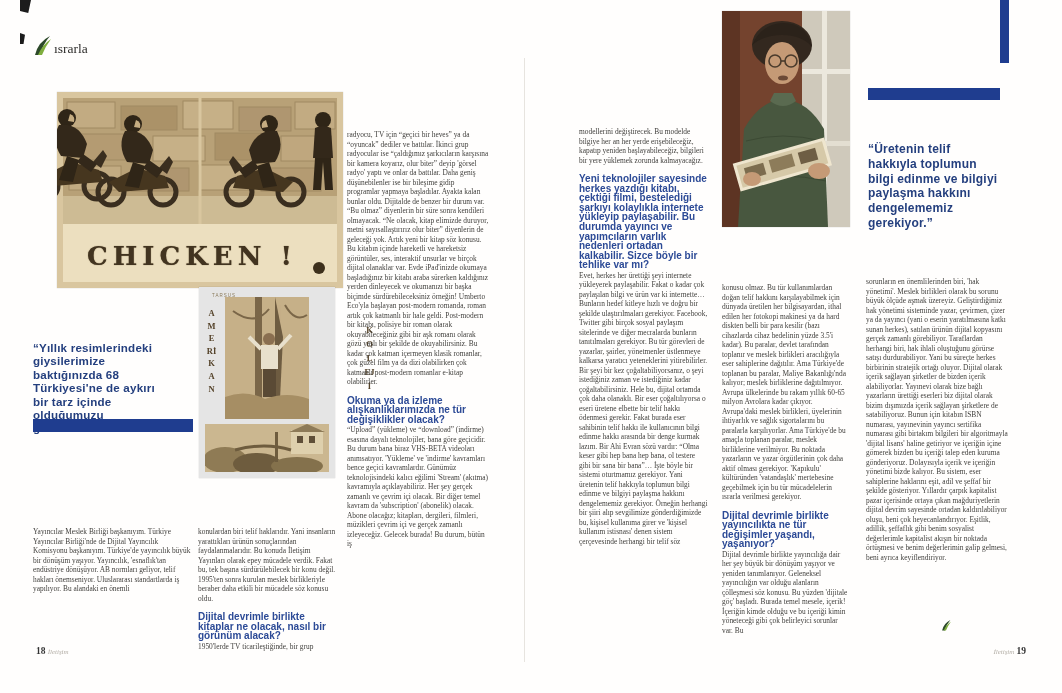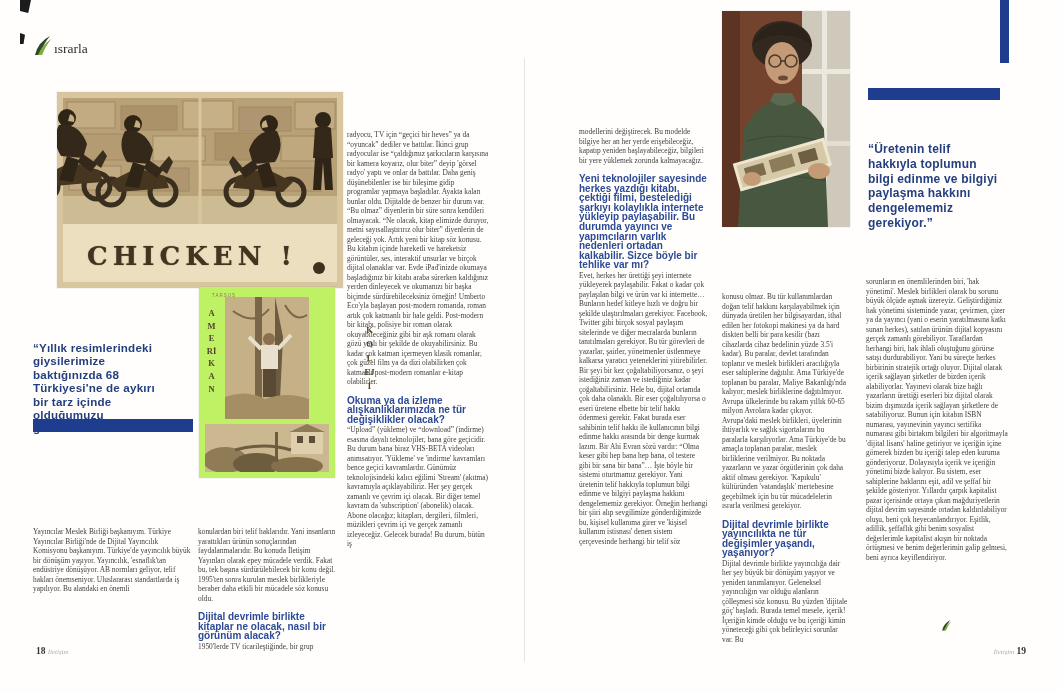--- a/index.html
+++ b/index.html
@@ -20,21 +20,21 @@
   .footer .pageno{font-family:"Liberation Serif",serif;font-weight:bold;font-size:9.5px;color:#333;}
   .footer .mag{font-family:"Liberation Serif",serif;font-style:italic;font-size:7px;color:#b3aea6;}
   .sectionlabel{position:absolute;left:54px;top:41px;font-family:"Liberation Serif",serif;
                 font-size:13.5px;color:#2e2d2b;}
   
   .photo{position:absolute;box-shadow:0 0 1px rgba(0,0,0,.25);}
   .chicken-caption{position:absolute;left:6px;right:22px;top:138px;height:52px;
                    display:flex;align-items:center;justify-content:center;
                    font-family:"DejaVu Serif",serif;font-weight:bold;font-size:26px;
                    letter-spacing:5px;color:#423420;text-shadow:0 0 1px #6b5a3c;}
-  .kolej{background:#bef264;}
+  .kolej{background:#e5e5e5;}
   .vword{position:absolute;width:11px;word-break:break-all;font-family:"Liberation Serif",serif;
          font-weight:bold;font-size:8.5px;line-height:12.6px;color:#55432a;text-align:center;}
   .kolej-toplabel{position:absolute;left:13px;top:6px;font-size:4.5px;letter-spacing:1px;
                   color:#8a7a5a;font-family:"Liberation Sans",sans-serif;}
   .cornermark{position:absolute;background:#1c1c1c;}
   .foldline{position:absolute;left:524px;top:58px;width:1px;height:604px;background:#e7e4df;}
   .topright-bar{position:absolute;left:1000px;top:0;width:9px;height:63px;background:#1f3d8f;}
   .leafend{position:absolute;}
 </style>
 </head>
@@ -193,21 +193,21 @@
           <rect x="22" y="146" width="20" height="12" fill="#7c6c4e"></rect>
           <rect x="48" y="145" width="24" height="13" fill="#8d7c5a"></rect>
           <rect x="78" y="146" width="18" height="12" fill="#6e5e44"></rect>
         </g>
         <ellipse cx="97" cy="160" rx="11" ry="8" fill="#c59a76"></ellipse>
         <ellipse cx="30" cy="168" rx="9" ry="7" fill="#c59a76"></ellipse>
       </g>
     </svg>
   </div>
 
-  <div class="col bodytext" style="left:722px;top:252px;width:127px;height:402px;">
+  <div class="col bodytext" style="left:722px;top:243px;width:127px;height:402px;">
     <p>konusu olmaz. Bu tür kullanımlardan doğan telif hakkını karşılayabilmek için dünyada üretilen her bilgisayardan, ithal edilen her fotokopi makinesi ya da hard diskten belli bir para kesilir (bazı cihazlarda cihaz bedelinin yüzde 3.5'i kadar). Bu paralar, devlet tarafından toplanır ve meslek birlikleri aracılığıyla eser sahiplerine dağıtılır. Ama Türkiye'de toplanan bu paralar, Maliye Bakanlığı'nda kalıyor; meslek birliklerine dağıtılmıyor. Avrupa ülkelerinde bu rakam yıllık 60-65 milyon Avrolara kadar çıkıyor. Avrupa'daki meslek birlikleri, üyelerinin ihtiyarlık ve sağlık sigortalarını bu paralarla karşılıyorlar. Ama Türkiye'de bu amaçla toplanan paralar, meslek birliklerine verilmiyor. Bu noktada yazarların ve yazar örgütlerinin çok daha aktif olması gerekiyor. 'Kapıkulu' kültüründen 'vatandaşlık' mertebesine geçebilmek için bu tür mücadelelerin ısrarla verilmesi gerekiyor.</p>
     <div class="question">Dijital devrimle birlikte yayıncılıkta ne tür değişimler yaşandı, yaşanıyor?</div>
     <p>Dijital devrimle birlikte yayıncılığa dair her şey büyük bir dönüşüm yaşıyor ve yeniden tanımlanıyor. Geleneksel yayıncılığın var olduğu alanların çölleşmesi söz konusu. Bu yüzden 'dijitale göç' başladı. Burada temel mesele, içerik! İçeriğin kimde olduğu ve bu içeriği kimin yöneteceği gibi çok belirleyici sorunlar var. Bu</p>
   </div>
 
   <div class="navybar" style="left:868px;top:88px;width:132px;height:12px;"></div>
   <div class="pullquote" style="position:absolute;left:868px;top:106px;width:134px;font-size:12px;line-height:14.8px;">“Üretenin telif hakkıyla toplumun bilgi edinme ve bilgiyi paylaşma hakkını dengelememiz gerekiyor.”</div>
 
   <div class="col bodytext" style="left:866px;top:237px;width:142px;height:402px;">
     <p>sorunların en önemlilerinden biri, 'hak yönetimi'. Meslek birlikleri olarak bu sorunu büyük ölçüde aşmak üzereyiz. Geliştirdiğimiz hak yönetimi sisteminde yazar, çevirmen, çizer ya da yayıncı (yani o eserin yaratılmasına katkı sunan herkes), satılan ürünün dijital kopyasını gerçek zamanlı görebiliyor. Taraflardan herhangi biri, hak ihlali oluştuğunu görürse satışı durdurabiliyor. Yani bu süreçte herkes birbirinin stratejik ortağı oluyor. Dijital olarak içerik sağlayan şirketler de bizden içerik alabiliyorlar. Yayınevi olarak bize bağlı yazarların ürettiği eserleri biz dijital olarak bizim dışımızda içerik sağlayan şirketlere de satabiliyoruz. Bunun için kitabın ISBN numarası, yayınevinin yayıncı sertifika numarası gibi birtakım bilgileri bir algoritmayla 'dijital lisans' haline getiriyor ve içeriğin içine gömerek bizden bu içeriği talep eden kuruma gönderiyoruz. Dolayısıyla içerik ve içeriğin yönetimi bizde kalıyor. Bu sistem, eser sahiplerine haklarını eşit, adil ve şeffaf bir şekilde gösteriyor. Yıllardır çarpık kapitalist pazar içerisinde ortaya çıkan mağduriyetlerin dijital devrim sayesinde ortadan kaldırılabiliyor oluşu, beni çok heyecanlandırıyor. Eşitlik, adillik, şeffaflık gibi benim sosyalist değerlerimle kapitalist akışın bir noktada örtüşmesi ve benim değerlerimin galip gelmesi, beni ayrıca keyiflendiriyor.</p>

